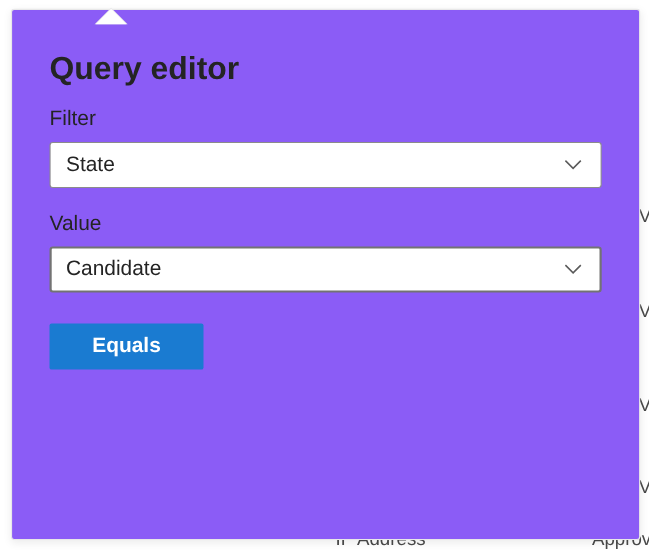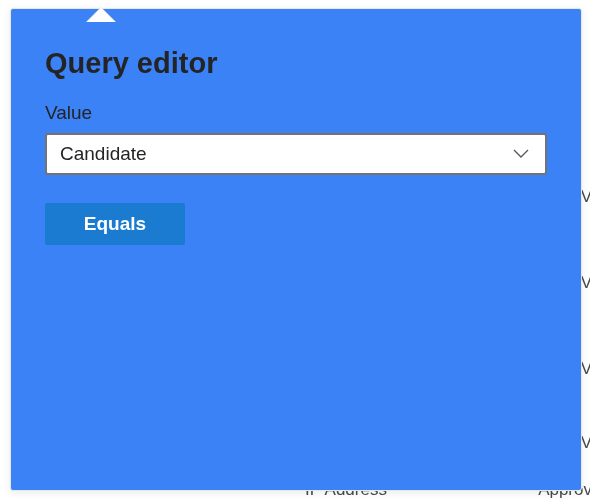--- a/index.html
+++ b/index.html
@@ -38,21 +38,21 @@
       right: -2px;
       color: #4a4a4a;
       font-size: 17px;
     }
     .panel {
       position: absolute;
       top: 8px;
       left: 10px;
       width: 572px;
       height: 483px;
-      background: #3b82f6;
+      background: #8b5cf6;
       border: 1px solid #e8e8e8;
       border-radius: 3px;
       box-shadow: 0 2px 8px rgba(0,0,0,0.08);
       padding: 38px 34px 30px 34px;
     }
     .panel-pointer {
       position: absolute;
       top: -1px;
       left: 76px;
       width: 0;
@@ -153,20 +153,31 @@
 <span class="background-text bg-text-4">V</span>
 <span class="bg-text-bottom">IP Address</span>
 <span class="bg-text-bottom-right">Approv</span>
 
 <div class="panel">
   <div class="panel-pointer-border"></div>
   <div class="panel-pointer"></div>
 
   <h1 class="panel-title">Query editor</h1>
 
+  <div class="field-group">
+    <label class="field-label">Filter</label>
+    <div class="dropdown">
+      <span>State</span>
+      <span class="chevron">
+        <svg width="18" height="18" viewBox="0 0 18 18" fill="none">
+          <path d="M2 5 L9 12 L16 5" stroke="#5a5a5a" stroke-width="1.4" fill="none"></path>
+        </svg>
+      </span>
+    </div>
+  </div>
 
   <div class="field-group">
   </div>
 
   <div class="field-group">
     <label class="field-label">Value</label>
     <div class="dropdown focused">
       <span>Candidate</span>
       <span class="chevron">
         <svg width="18" height="18" viewBox="0 0 18 18" fill="none">

